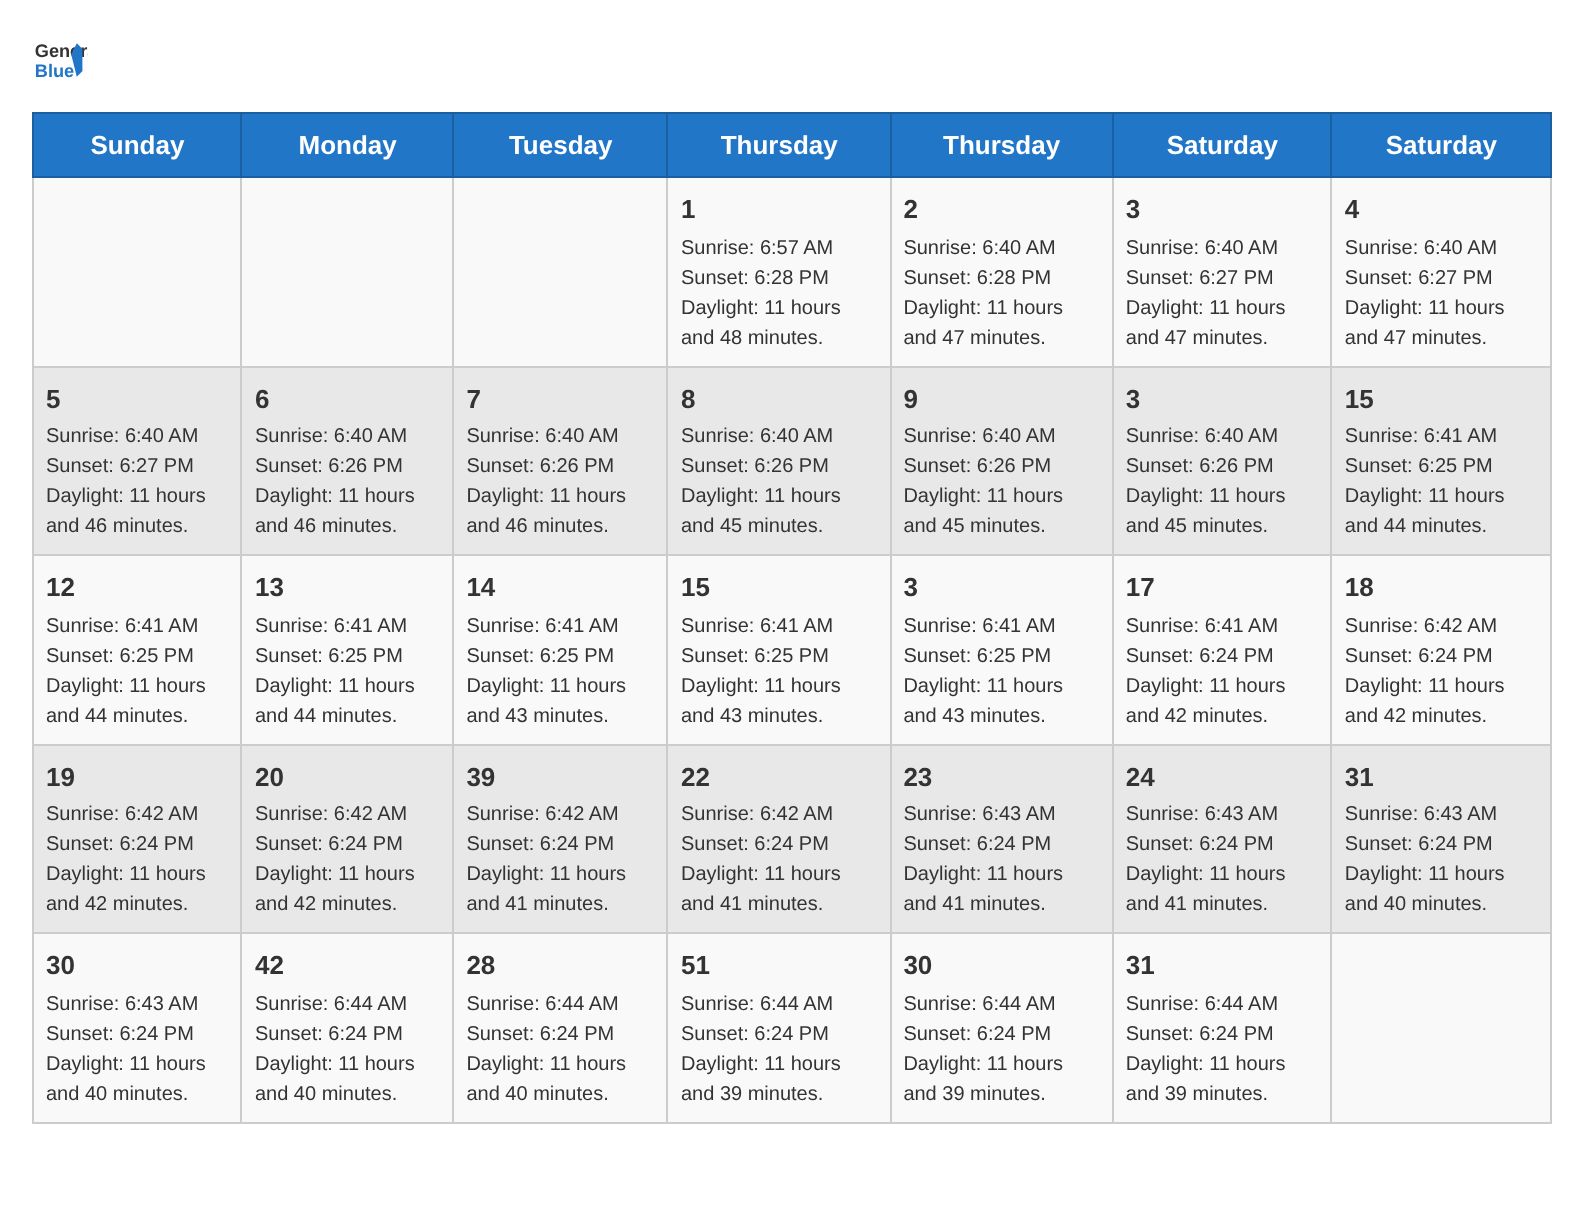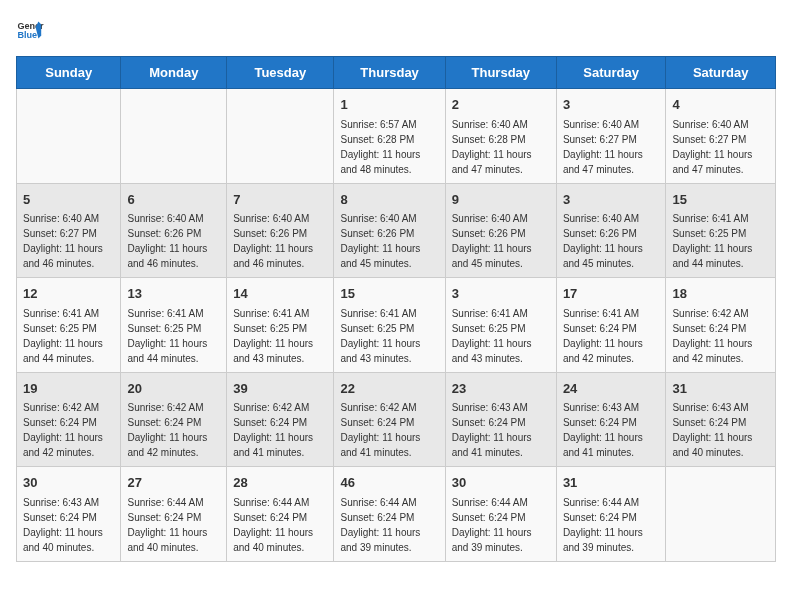--- a/index.html
+++ b/index.html
@@ -277,33 +277,33 @@
         </td>
       </tr>
       <tr>
         <td>
           <span class="day-num">30</span>
           <div class="cell-info" style="white-space: pre-line;">Sunrise: 6:43 AM
 Sunset: 6:24 PM
 Daylight: 11 hours and 40 minutes.</div>
         </td>
         <td>
-          <span class="day-num">27</span>
+          <span class="day-num">42</span>
           <div class="cell-info" style="white-space: pre-line;">Sunrise: 6:44 AM
 Sunset: 6:24 PM
 Daylight: 11 hours and 40 minutes.</div>
         </td>
         <td>
           <span class="day-num">28</span>
           <div class="cell-info" style="white-space: pre-line;">Sunrise: 6:44 AM
 Sunset: 6:24 PM
 Daylight: 11 hours and 40 minutes.</div>
         </td>
         <td>
-          <span class="day-num">46</span>
+          <span class="day-num">51</span>
           <div class="cell-info" style="white-space: pre-line;">Sunrise: 6:44 AM
 Sunset: 6:24 PM
 Daylight: 11 hours and 39 minutes.</div>
         </td>
         <td>
           <span class="day-num">30</span>
           <div class="cell-info" style="white-space: pre-line;">Sunrise: 6:44 AM
 Sunset: 6:24 PM
 Daylight: 11 hours and 39 minutes.</div>
         </td>

